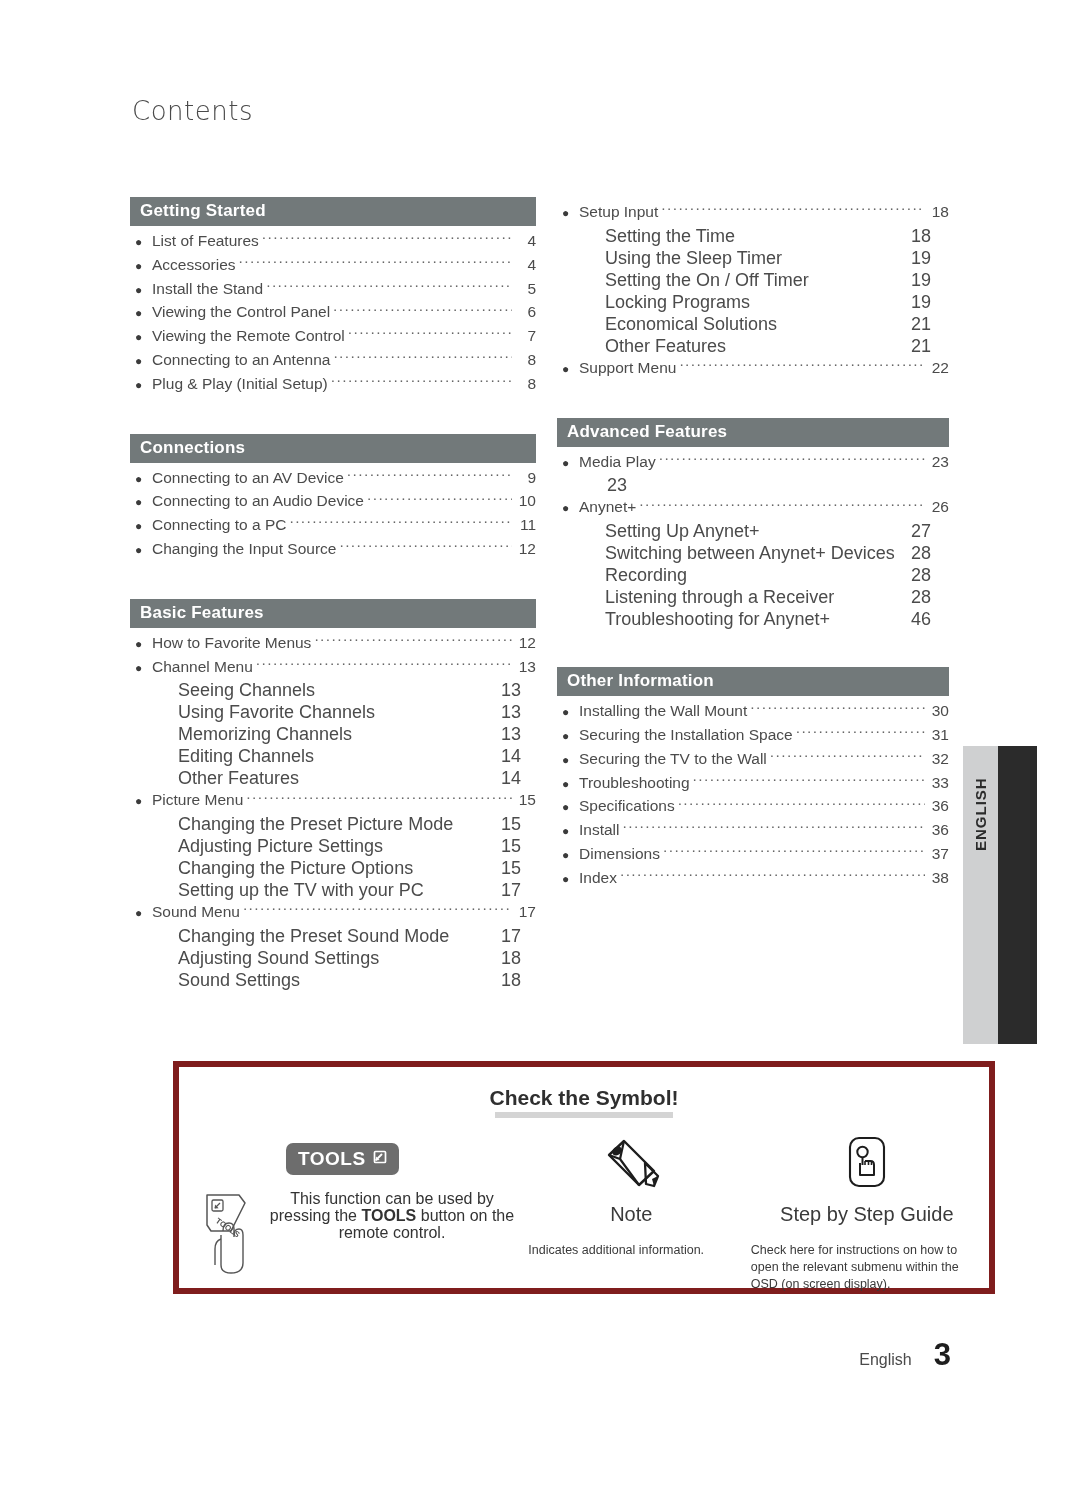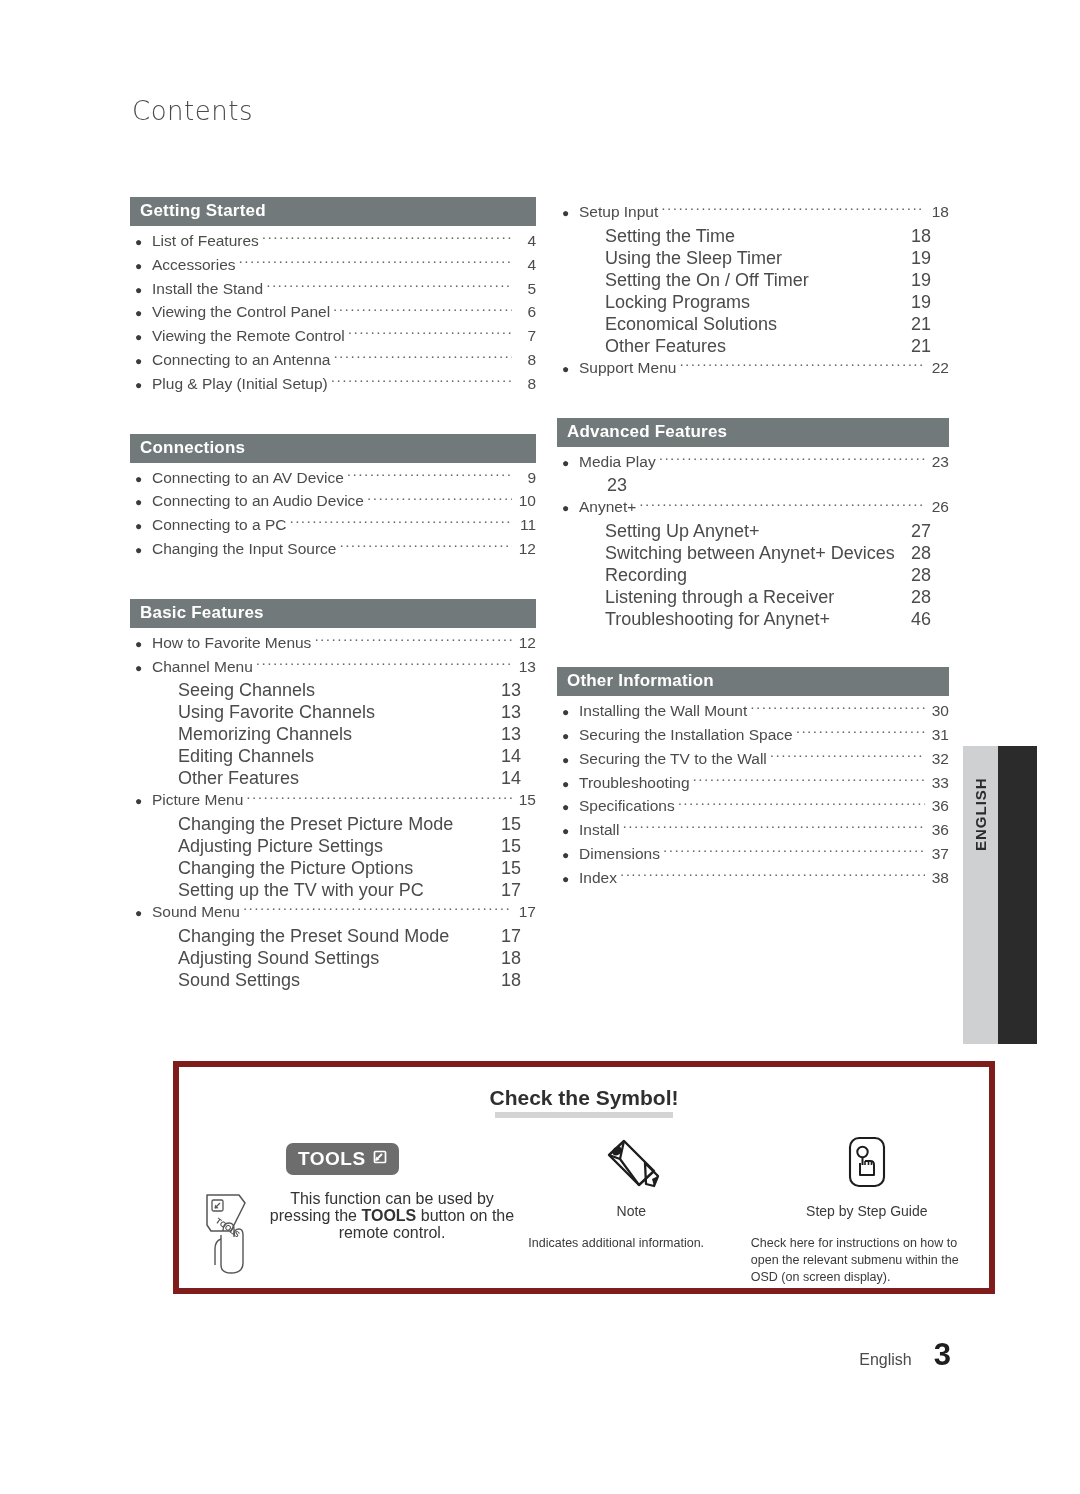--- a/index.html
+++ b/index.html
@@ -243,21 +243,21 @@
     height: 86px;
   }
 
   .sym-icon-center {
     text-align: center;
     padding-top: 6px;
     height: 62px;
   }
   .sym-caption {
     text-align: center;
-    font-size: 14px;
+    font-size: 20px;
     color: #3a3a3a;
     margin-top: 6px;
   }
   .sym-desc {
     font-size: 12.5px;
     line-height: 17px;
     color: #3a3a3a;
     margin: 0 auto;
     margin-top: 16px;
   }

